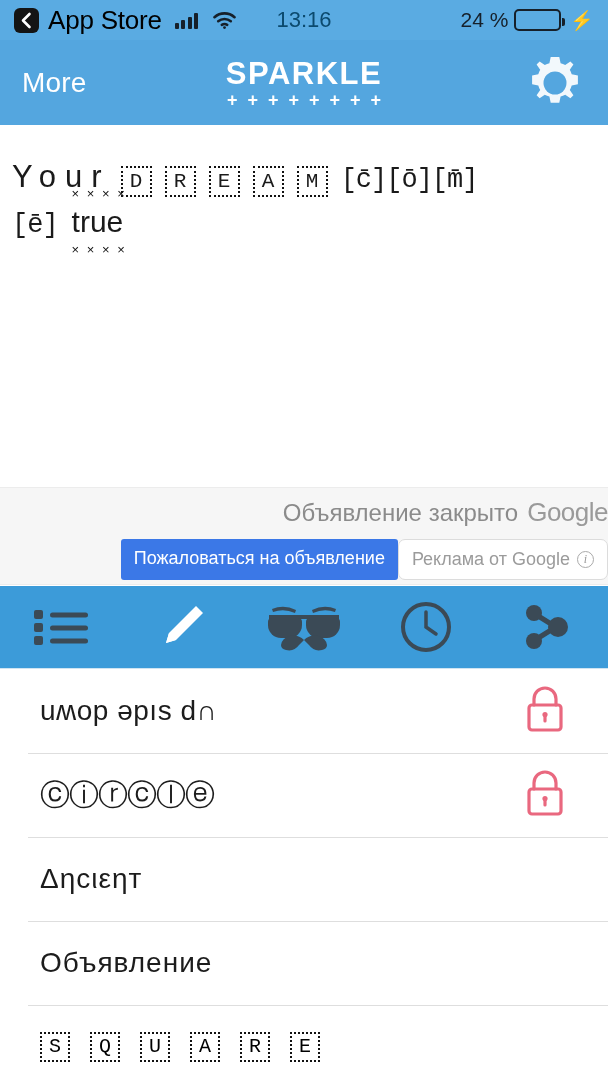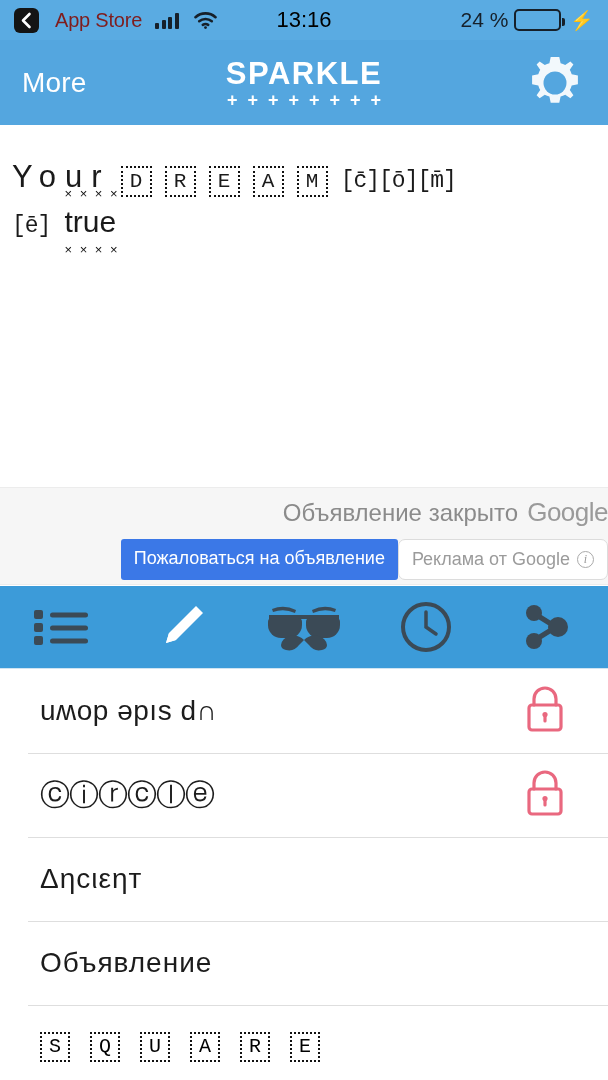--- a/index.html
+++ b/index.html
@@ -14,29 +14,29 @@
   
   .statusbar {
     height:40px; background:#5AABE2; display:flex; align-items:center;
     padding:0 14px; color:#15202b;
   }
   .sb-left { display:flex; align-items:center; gap:9px; }
   .back-chip {
     width:25px; height:25px; background:#141414; border-radius:6px;
     display:flex; align-items:center; justify-content:center;
   }
-  .sb-appname { font-size:20px; color:#7f1d1d; letter-spacing:-0.2px;margin-left:7px; }
+  .sb-appname { font-size:26px; color:#000000; letter-spacing:-0.2px; }
   .sig { display:flex; align-items:flex-end; gap:2.5px; height:17px; margin-left:4px;}
   .sig i { display:block; width:4px; background:#16202a; border-radius:1px; }
   .sig i:nth-child(1){height:6px;} .sig i:nth-child(2){height:9px;}
   .sig i:nth-child(3){height:12px;} .sig i:nth-child(4){height:16px;}
   .wifi { margin-left:6px; display:flex; align-items:center; }
   .sb-time {
     position:absolute; left:0; right:0; text-align:center;
-    font-size:22px; color:#000000; pointer-events:none; font-weight:400;
+    font-size:22px; color:#0c4a6e; pointer-events:none; font-weight:400;
   }
   .sb-right { margin-left:auto; display:flex; align-items:center; gap:6px; z-index:2;}
   .sb-batt-pct { font-size:21px; color:#16202a; }
   .batt {
     width:47px; height:22px; border:2px solid #16202a; border-radius:5px;
     padding:2px; position:relative;
   }
   .batt::after{
     content:""; position:absolute; right:-6px; top:7px; width:3px; height:8px;
     background:#16202a; border-radius:0 2px 2px 0;
@@ -70,21 +70,21 @@
     font-size:30px; color:#1a1a1a; line-height:1.45; white-space:nowrap;
     display:flex; align-items:baseline; flex-wrap:wrap;
   }
   .sp-word { letter-spacing:9px; margin-right:10px; font-size:31px; }
   .boxed {
     display:inline-flex; align-items:center; justify-content:center;
     border:2px dotted #111; width:31px; height:31px; font-size:21px;
     margin-right:13px; line-height:1; font-family:"Liberation Mono", monospace;
   }
   .brk {
-    display:inline-block; font-family:"Liberation Mono", monospace; font-size:23px;
+    display:inline-block; font-family:"Liberation Mono", monospace; font-size:27px;
     letter-spacing:-1px;
   }
   .xline { position:relative; display:inline-block; margin-left:14px; }
   .xmarks {
     position:absolute; left:0; right:0; display:flex; justify-content:space-around;
     font-size:13px; color:#111; letter-spacing:2px;
   }
   .xmarks.top { top:-15px; }
   .xmarks.bot { bottom:-16px; }
 

